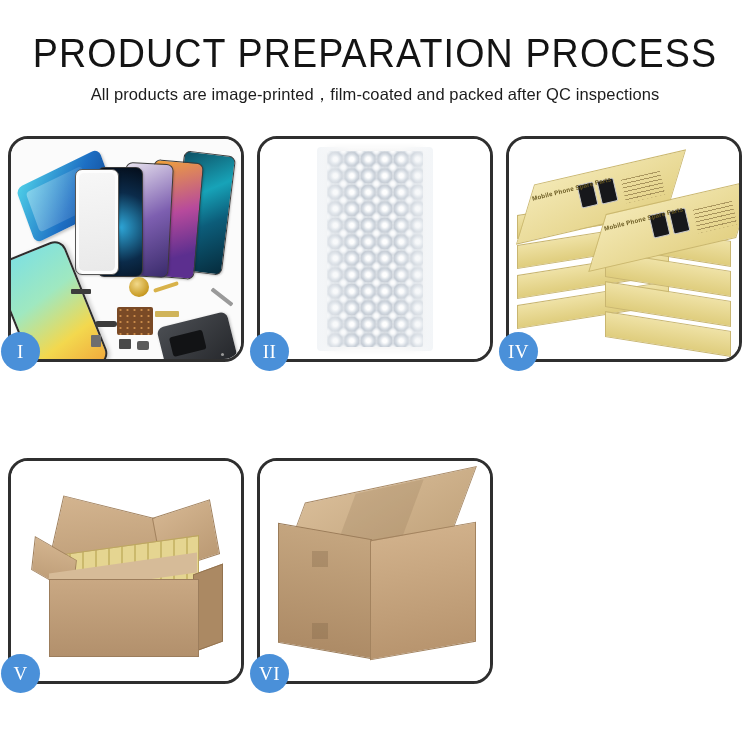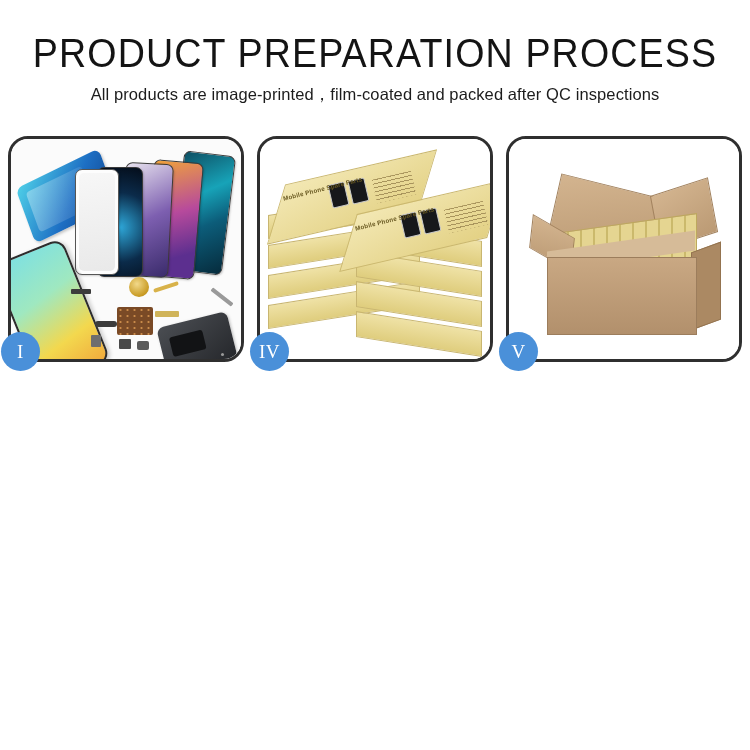--- a/index.html
+++ b/index.html
@@ -230,20 +230,26 @@
         <div class="pt" style="left:66px;top:34px;width:24px;height:6px;background:#d0b45a;"></div>
         <div class="flexcab" style="left:64px;top:8px;width:26px;transform:rotate(-18deg);"></div>
         <div class="screw" style="left:132px;top:76px;"></div>
 
         <div class="pt" style="left:120px;top:18px;width:26px;height:4px;background:#9a9a9a;transform:rotate(38deg);"></div>
       </div>
     </div>
     <div class="badge">I</div>
   </div>
 
+  <div class="card">
+    <div class="card-inner p2">
+      <div class="bubblesheet"></div>
+    </div>
+    <div class="badge">II</div>
+  </div>
 
 
   <div class="card">
     <div class="card-inner p4">
       <div class="stack">
         <div class="sbox sl1"></div>
         <div class="sbox sl2"></div>
         <div class="sbox sl3"></div>
         <div class="sbox sl4"></div>
         <div class="sbox sr1"></div>
@@ -273,14 +279,27 @@
         <div class="c5-contents"></div>
         <div class="flap flap-left"></div>
         <div class="c5-rim"></div>
         <div class="c5-side"></div>
         <div class="c5-body"></div>
       </div>
     </div>
     <div class="badge">V</div>
   </div>
 
+  <div class="card">
+    <div class="card-inner p6">
+      <div class="c6">
+        <div class="c6-top"></div>
+        <div class="c6-seam"></div>
+        <div class="c6-left"></div>
+        <div class="c6-right"></div>
+        <div class="c6-tab tb1"></div>
+        <div class="c6-tab tb2"></div>
+      </div>
+    </div>
+    <div class="badge">VI</div>
+  </div>
 
 </div>
 
 </body></html>

